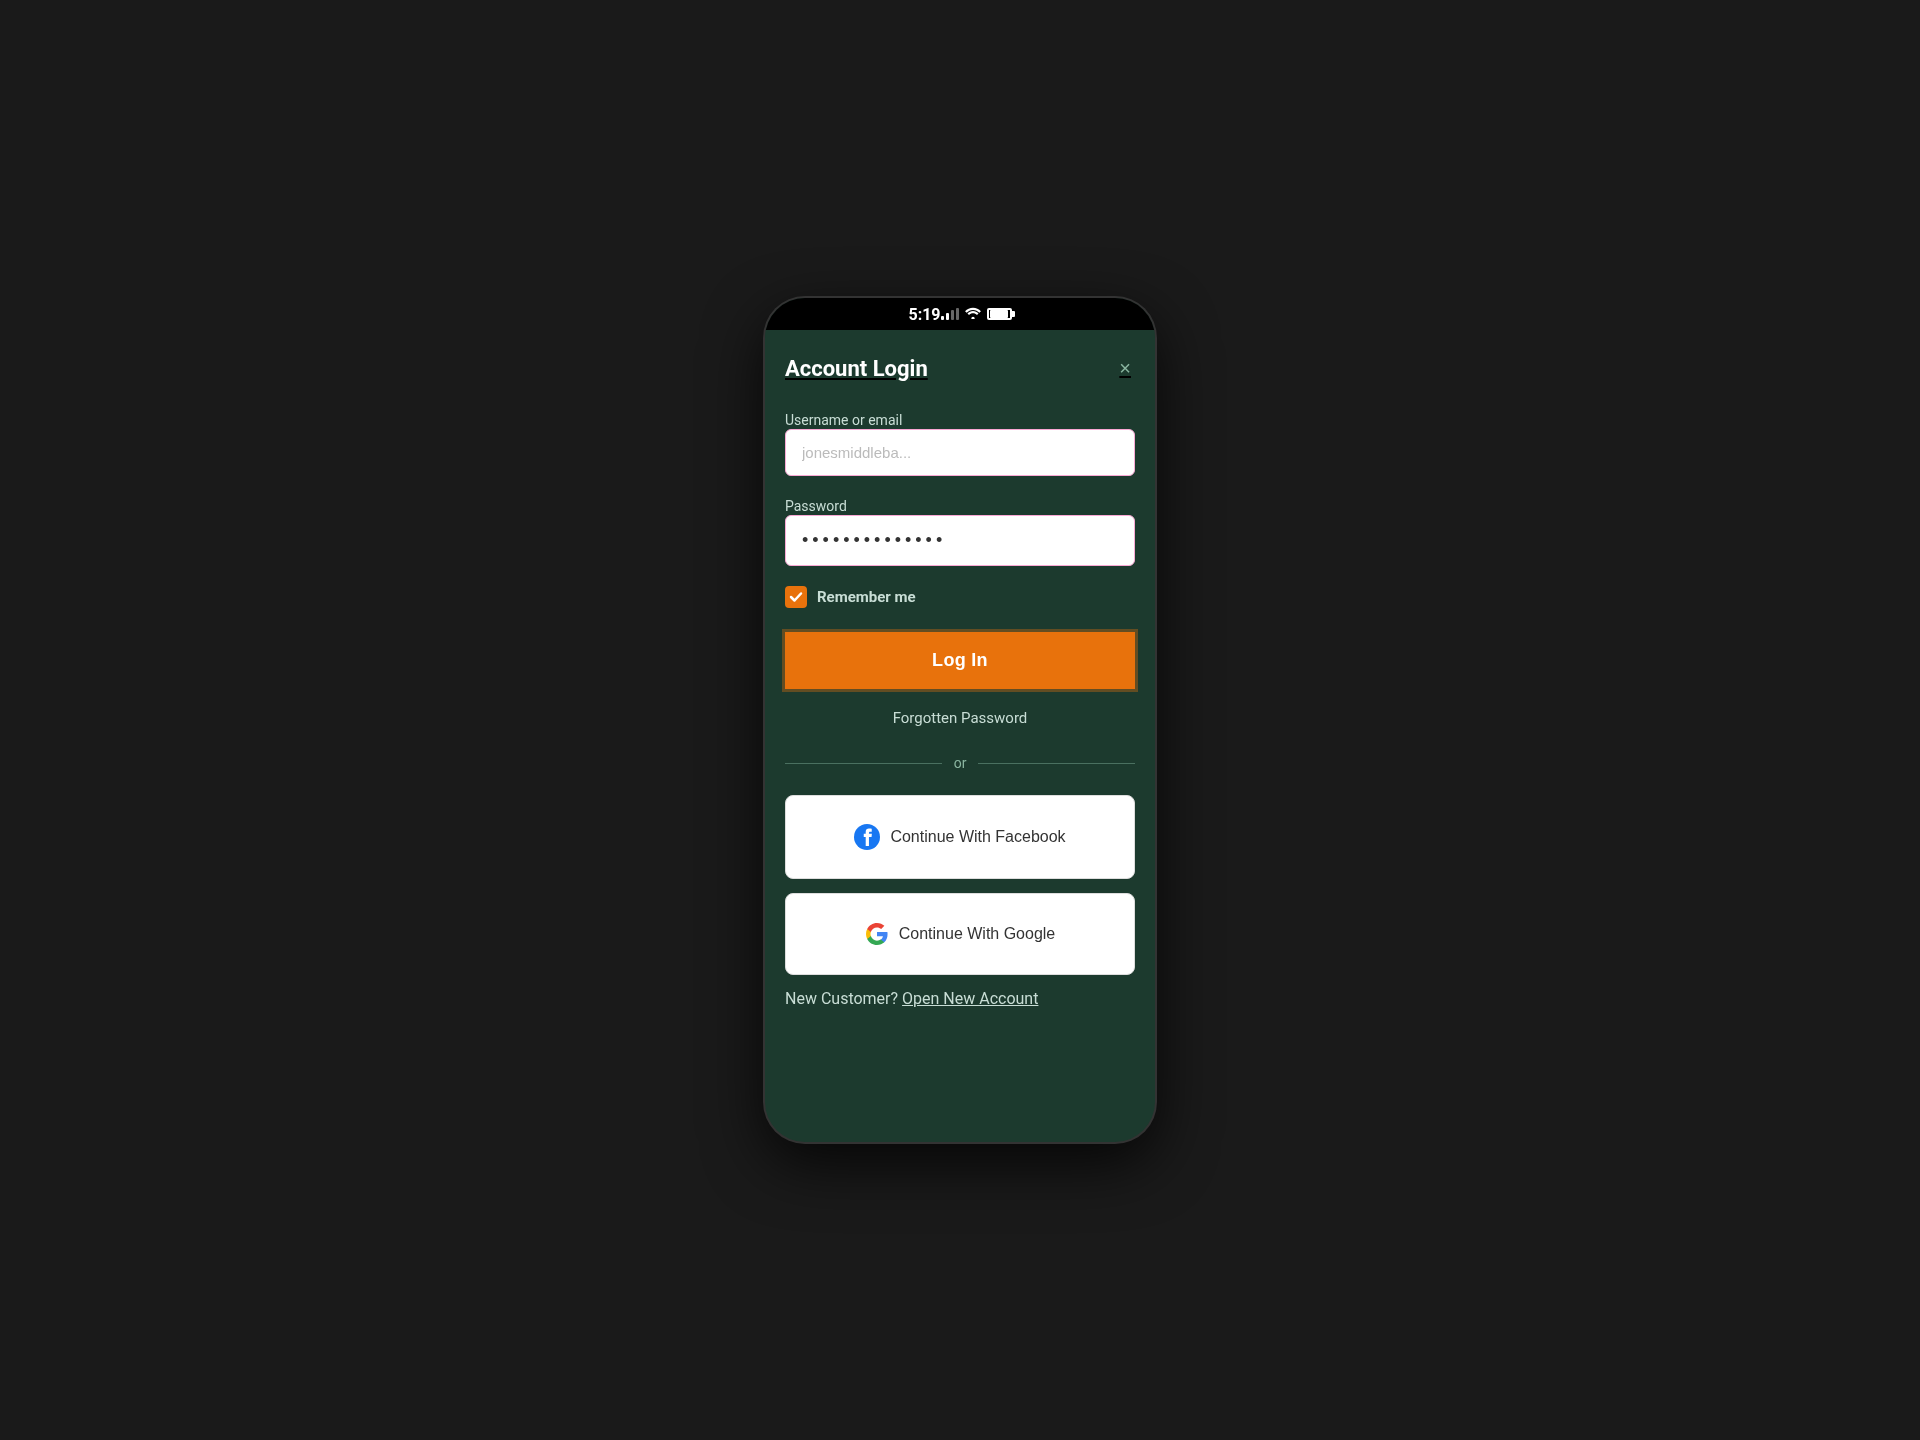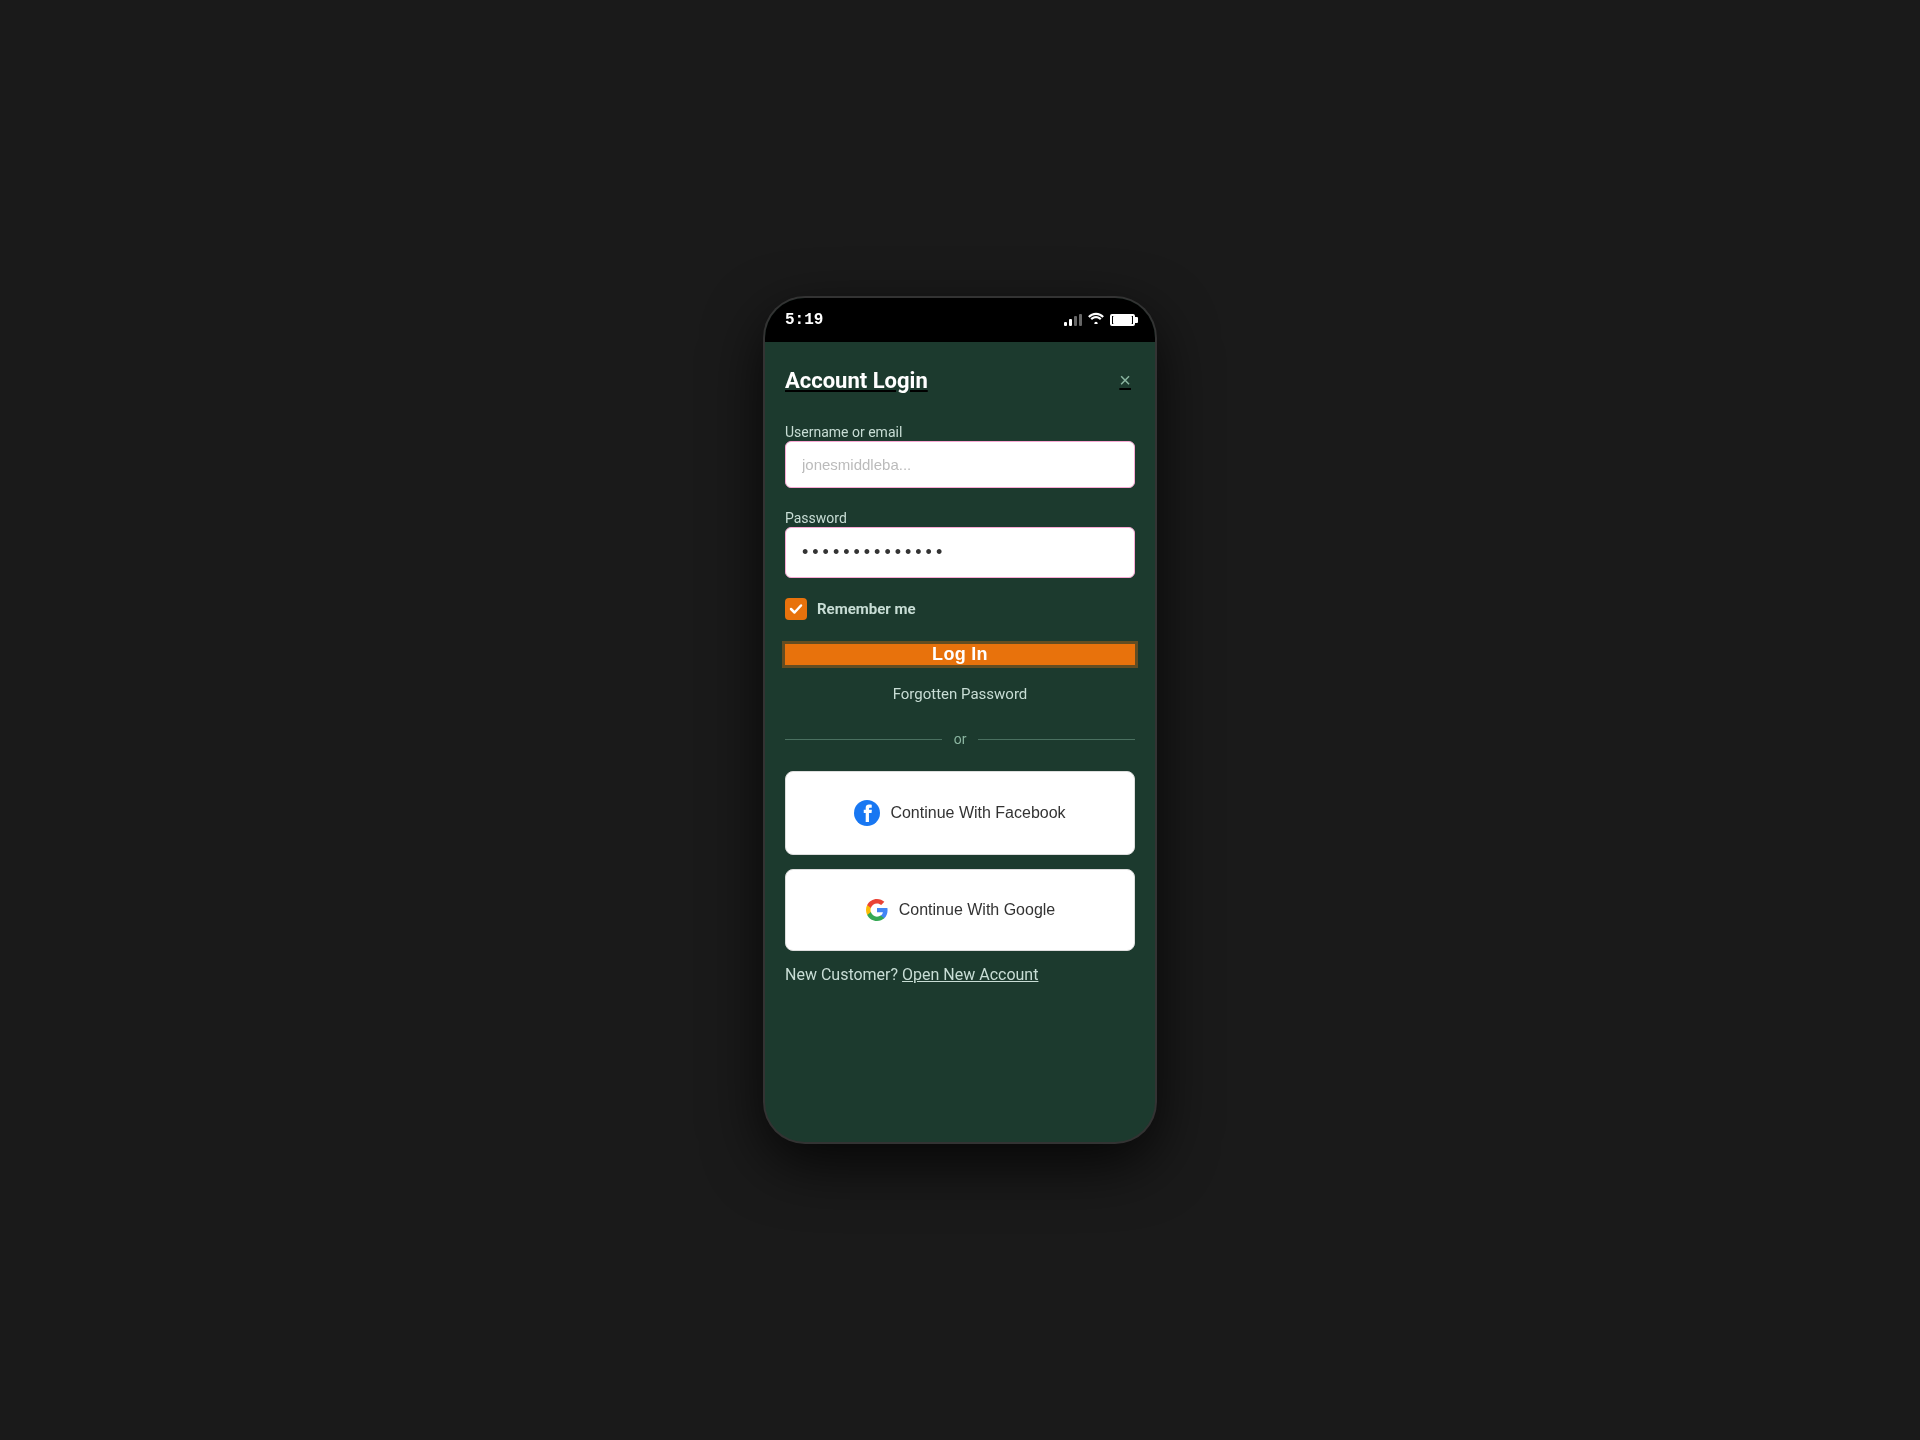--- a/index.html
+++ b/index.html
@@ -23,29 +23,28 @@
       background: #1c3a2e;
       border-radius: 40px;
       overflow: hidden;
       position: relative;
       box-shadow: 0 0 0 2px #333, 0 20px 60px rgba(0,0,0,0.8);
     }
 
     
     .status-bar {
       background: #000;
-      height: 44px;
-      display: flex;
-      align-items: center;
-      justify-content: space-between;
+      height: 32px;
+      display: flex;
+      align-items: center;
+      justify-content: center;
       padding: 0 20px;
       color: #fff;
       font-size: 15px;
       font-weight: 600;
-      font-family: Liberation Mono, monospace;
     }
 
     .status-left {
       font-size: 16px;
       font-weight: 700;
     }
 
     .status-right {
       display: flex;
       align-items: center;
@@ -197,20 +196,21 @@
       font-weight: bold;
     }
 
     
     .login-btn {
       width: 100%;
       background: #e8720c;
       color: #fff;
       border: none;
       border-radius: 0;
+      padding: 18px;
       font-size: 18px;
       font-weight: 600;
       cursor: pointer;
       margin-bottom: 20px;
       box-shadow: 0 0 0 3px rgba(232, 114, 12, 0.35);
       letter-spacing: 0.3px;
     }
 
     
     .forgotten-password {

